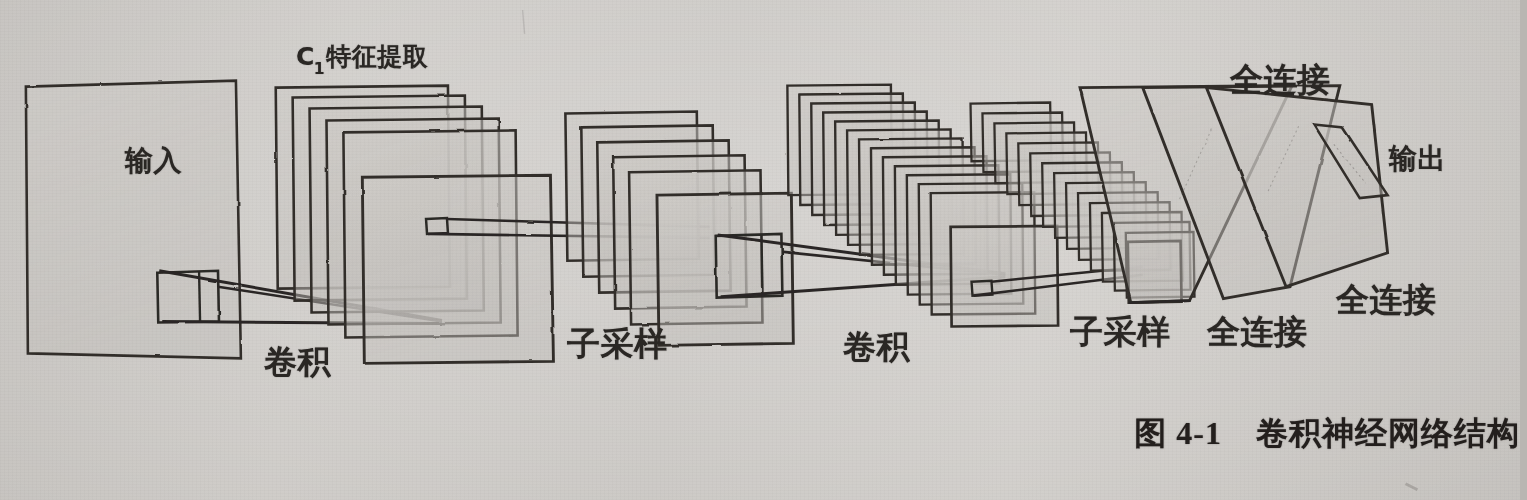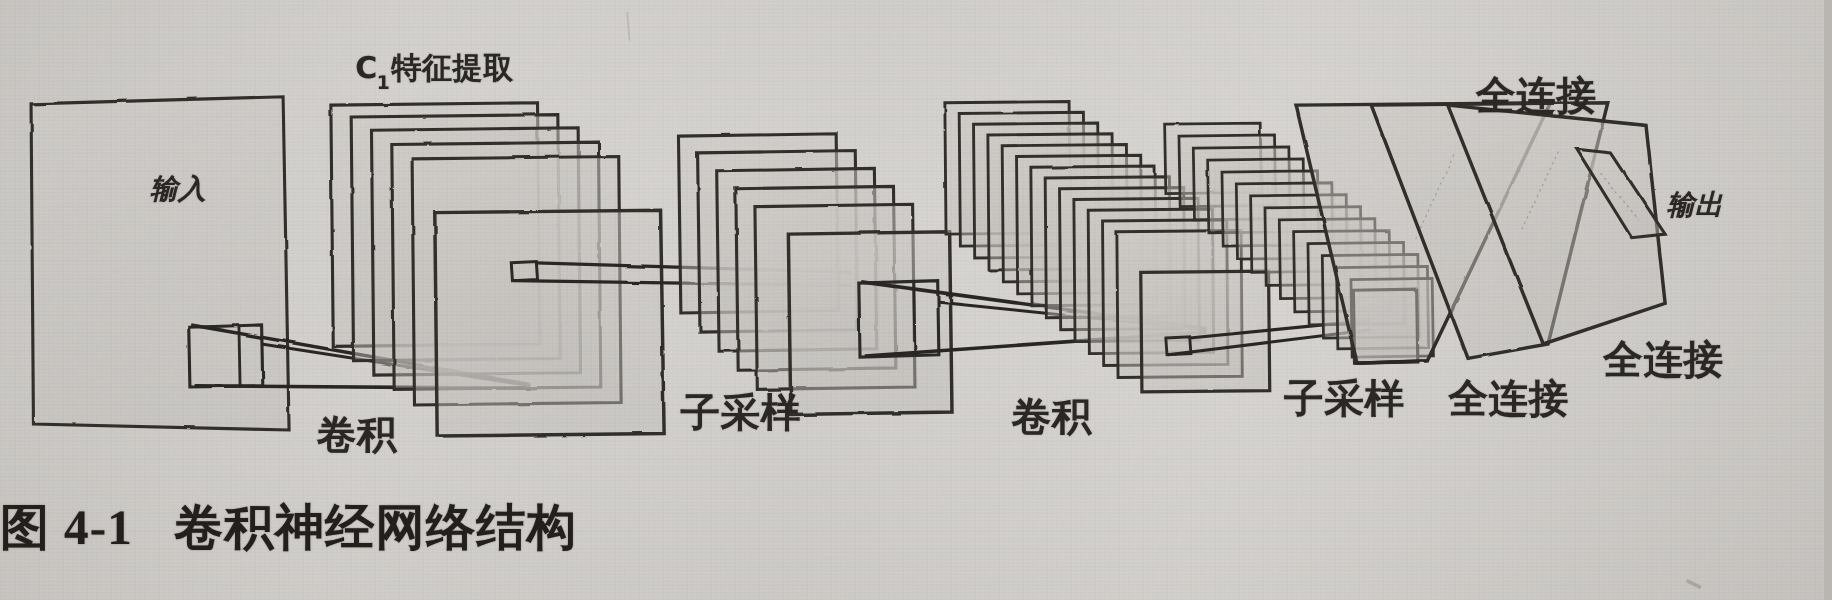--- a/index.html
+++ b/index.html
@@ -57,28 +57,28 @@
   .lbl .sub {
     font-size: 0.62em;
     vertical-align: sub;
     position: relative;
     top: 3px;
     left: -1px;
   }
   .lbl-cn { font-family: "DejaVu Sans", "Liberation Sans", sans-serif; }
   .lbl-layer { font-size: 25px; }
   .lbl-op    { font-size: 33px; }
-  .lbl-inout { font-size: 23px; font-style: italic; }
+  .lbl-inout { font-size: 28px; }
   #caption {
     position: absolute;
     left: 0; right: 0;
     top: 412px;
-    text-align: left;
+    text-align: right;
     font-family: "DejaVu Sans", "Liberation Sans", sans-serif;
-    font-size: 41px;
+    font-size: 32px;
     font-weight: 700;
     color: #231f1d;
     letter-spacing: 1px;
     text-shadow: 0 0 1.3px rgba(35,31,29,0.5);
   }
   #caption .fignum { font-family: "Liberation Serif", serif; }
   #caption .gap { display: inline-block; width: 34px; }
 </style>
 </head>
 <body>
@@ -213,21 +213,21 @@
 
   <div class="lbl lbl-layer lbl-cn" style="left:296px; top:40px;"><span>C</span><span class="sub">1</span><span>特征提取</span></div>
 
 
 
 
   <div class="lbl lbl-op lbl-cn" style="left:1230px; top:58px;">全连接</div>
 
   <div class="lbl lbl-inout lbl-cn" style="left:125px; top:142px;">输入</div>
 
-  <div class="lbl lbl-inout lbl-cn" style="left:1389px; top:155px;">输出</div>
+  <div class="lbl lbl-inout lbl-cn" style="left:1389px; top:140px;">输出</div>
 
   <div class="lbl lbl-op lbl-cn" style="left:264px; top:340px;">卷积</div>
 
   <div class="lbl lbl-op lbl-cn" style="left:567px; top:322px;">子采样</div>
 
   <div class="lbl lbl-op lbl-cn" style="left:843px; top:325px;">卷积</div>
 
   <div class="lbl lbl-op lbl-cn" style="left:1070px; top:310px;">子采样</div>
 
   <div class="lbl lbl-op lbl-cn" style="left:1207px; top:310px;">全连接</div>

